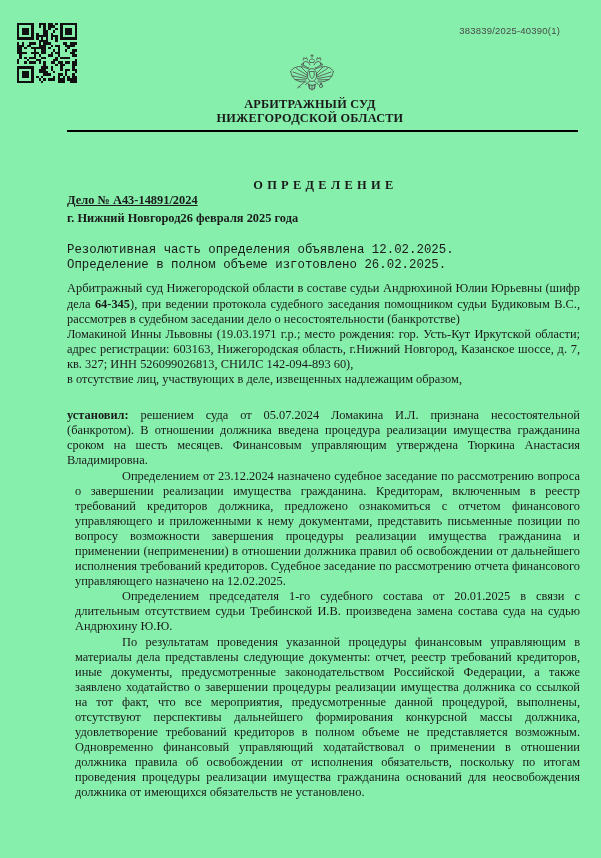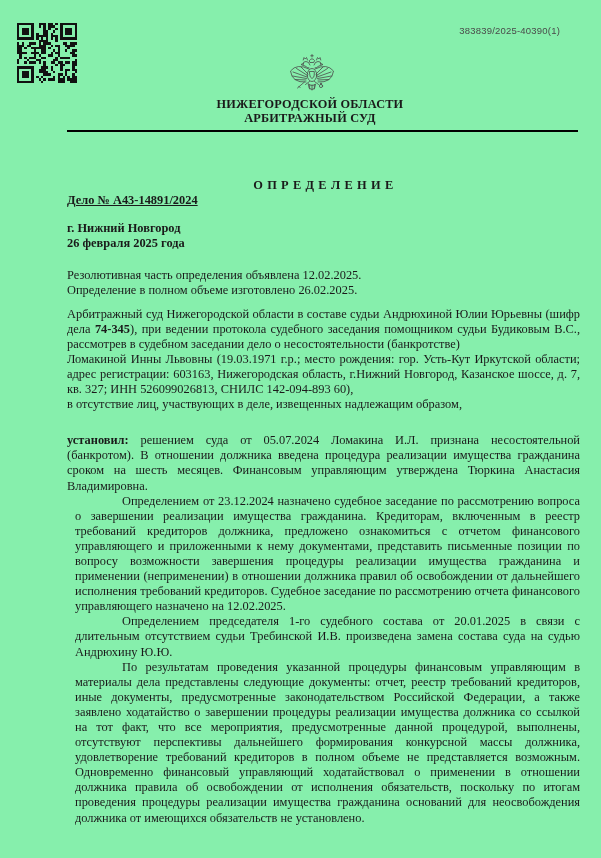--- a/index.html
+++ b/index.html
@@ -47,23 +47,23 @@
   .doc-body {
     position: absolute; left: 67px; top: 149px; width: 513px;
     font-size: 12.4px; line-height: 15.1px;
   }
   .title1 {
     text-align: center; font-weight: bold; letter-spacing: 0.6px; margin-top: 29px;
   }
   .title2 { text-align: left; font-weight: bold; text-decoration: underline; }
   .city-date {
     display: flex; justify-content: flex-start;
-    font-weight: bold; margin-top: 13px; flex-direction: column;
-  }
-  .announcement { margin-top: 17px; }
+    font-weight: bold; margin-top: 3px;
+  }
+  .announcement { margin-top: 17px; font-family: Liberation Mono, monospace; }
   p.para { margin: 0; text-align: justify; }
   p.mt8 { margin-top: 8px; }
   p.mt7 { margin-top: 21px; }
   p.ind { text-indent: 47px; margin-left: 8px; }
   b { font-weight: bold; }
 </style>
 </head>
 <body>
 
 <div class="page">
@@ -411,41 +411,41 @@
 
         <ellipse cx="50" cy="42" rx="9.5" ry="13"></ellipse>
         <path d="M45.5 35 h9 v7 q0 5 -4.5 7 q-4.5 -2 -4.5 -7 z"></path>
         <path d="M43 60 q7 6 14 0 l-2 9 q-5 4 -10 0 z"></path>
         <path d="M50 62 v10 M45.5 62 q-1 5 0 8 M54.5 62 q1 5 0 8"></path>
       </g>
     </svg>
   </div>
 
   <div class="court-name">
+    <div>АРБИТРАЖНЫЙ СУД</div>
     <div>НИЖЕГОРОДСКОЙ ОБЛАСТИ</div>
-    <div>АРБИТРАЖНЫЙ СУД</div>
   </div>
 
   <div class="rule"></div>
 
   <div class="doc-body">
     <div class="title1">О П Р Е Д Е Л Е Н И Е</div>
     <div class="title2">Дело № А43-14891/2024</div>
 
     <div class="city-date">
       <span>г. Нижний Новгород</span>
       <span>26 февраля 2025 года</span>
     </div>
 
     <div class="announcement">
       <div>Резолютивная часть определения объявлена 12.02.2025.</div>
       <div>Определение в полном объеме изготовлено 26.02.2025.</div>
     </div>
 
-    <p class="para mt8"><span>Арбитражный суд Нижегородской области в составе судьи Андрюхиной Юлии Юрьевны (шифр дела </span><b>74-345</b><span>), при ведении протокола судебного заседания помощником судьи Будиковым В.С., рассмотрев в судебном заседании дело о несостоятельности (банкротстве)</span></p>
+    <p class="para mt8"><span>Арбитражный суд Нижегородской области в составе судьи Андрюхиной Юлии Юрьевны (шифр дела </span><b>64-345</b><span>), при ведении протокола судебного заседания помощником судьи Будиковым В.С., рассмотрев в судебном заседании дело о несостоятельности (банкротстве)</span></p>
 
     <p class="para">Ломакиной Инны Львовны (19.03.1971 г.р.; место рождения: гор. Усть-Кут Иркутской области; адрес регистрации: 603163, Нижегородская область, г.Нижний Новгород, Казанское шоссе, д. 7, кв. 327; ИНН 526099026813, СНИЛС 142-094-893 60),</p>
 
     <p class="para">в отсутствие лиц, участвующих в деле, извещенных надлежащим образом,</p>
 
     <p class="para mt7"><b>установил:</b><span> решением суда от 05.07.2024 Ломакина И.Л. признана несостоятельной (банкротом). В отношении должника введена процедура реализации имущества гражданина сроком на шесть месяцев. Финансовым управляющим утверждена Тюркина Анастасия Владимировна.</span></p>
 
     <p class="para ind">Определением от 23.12.2024 назначено судебное заседание по рассмотрению вопроса о завершении реализации имущества гражданина. Кредиторам, включенным в реестр требований кредиторов должника, предложено ознакомиться с отчетом финансового управляющего и приложенными к нему документами, представить письменные позиции по вопросу возможности завершения процедуры реализации имущества гражданина и применении (неприменении) в отношении должника правил об освобождении от дальнейшего исполнения требований кредиторов. Судебное заседание по рассмотрению отчета финансового управляющего назначено на 12.02.2025.</p>
 
     <p class="para ind">Определением председателя 1-го судебного состава от 20.01.2025 в связи с длительным отсутствием судьи Требинской И.В. произведена замена состава суда на судью Андрюхину Ю.Ю.</p>

